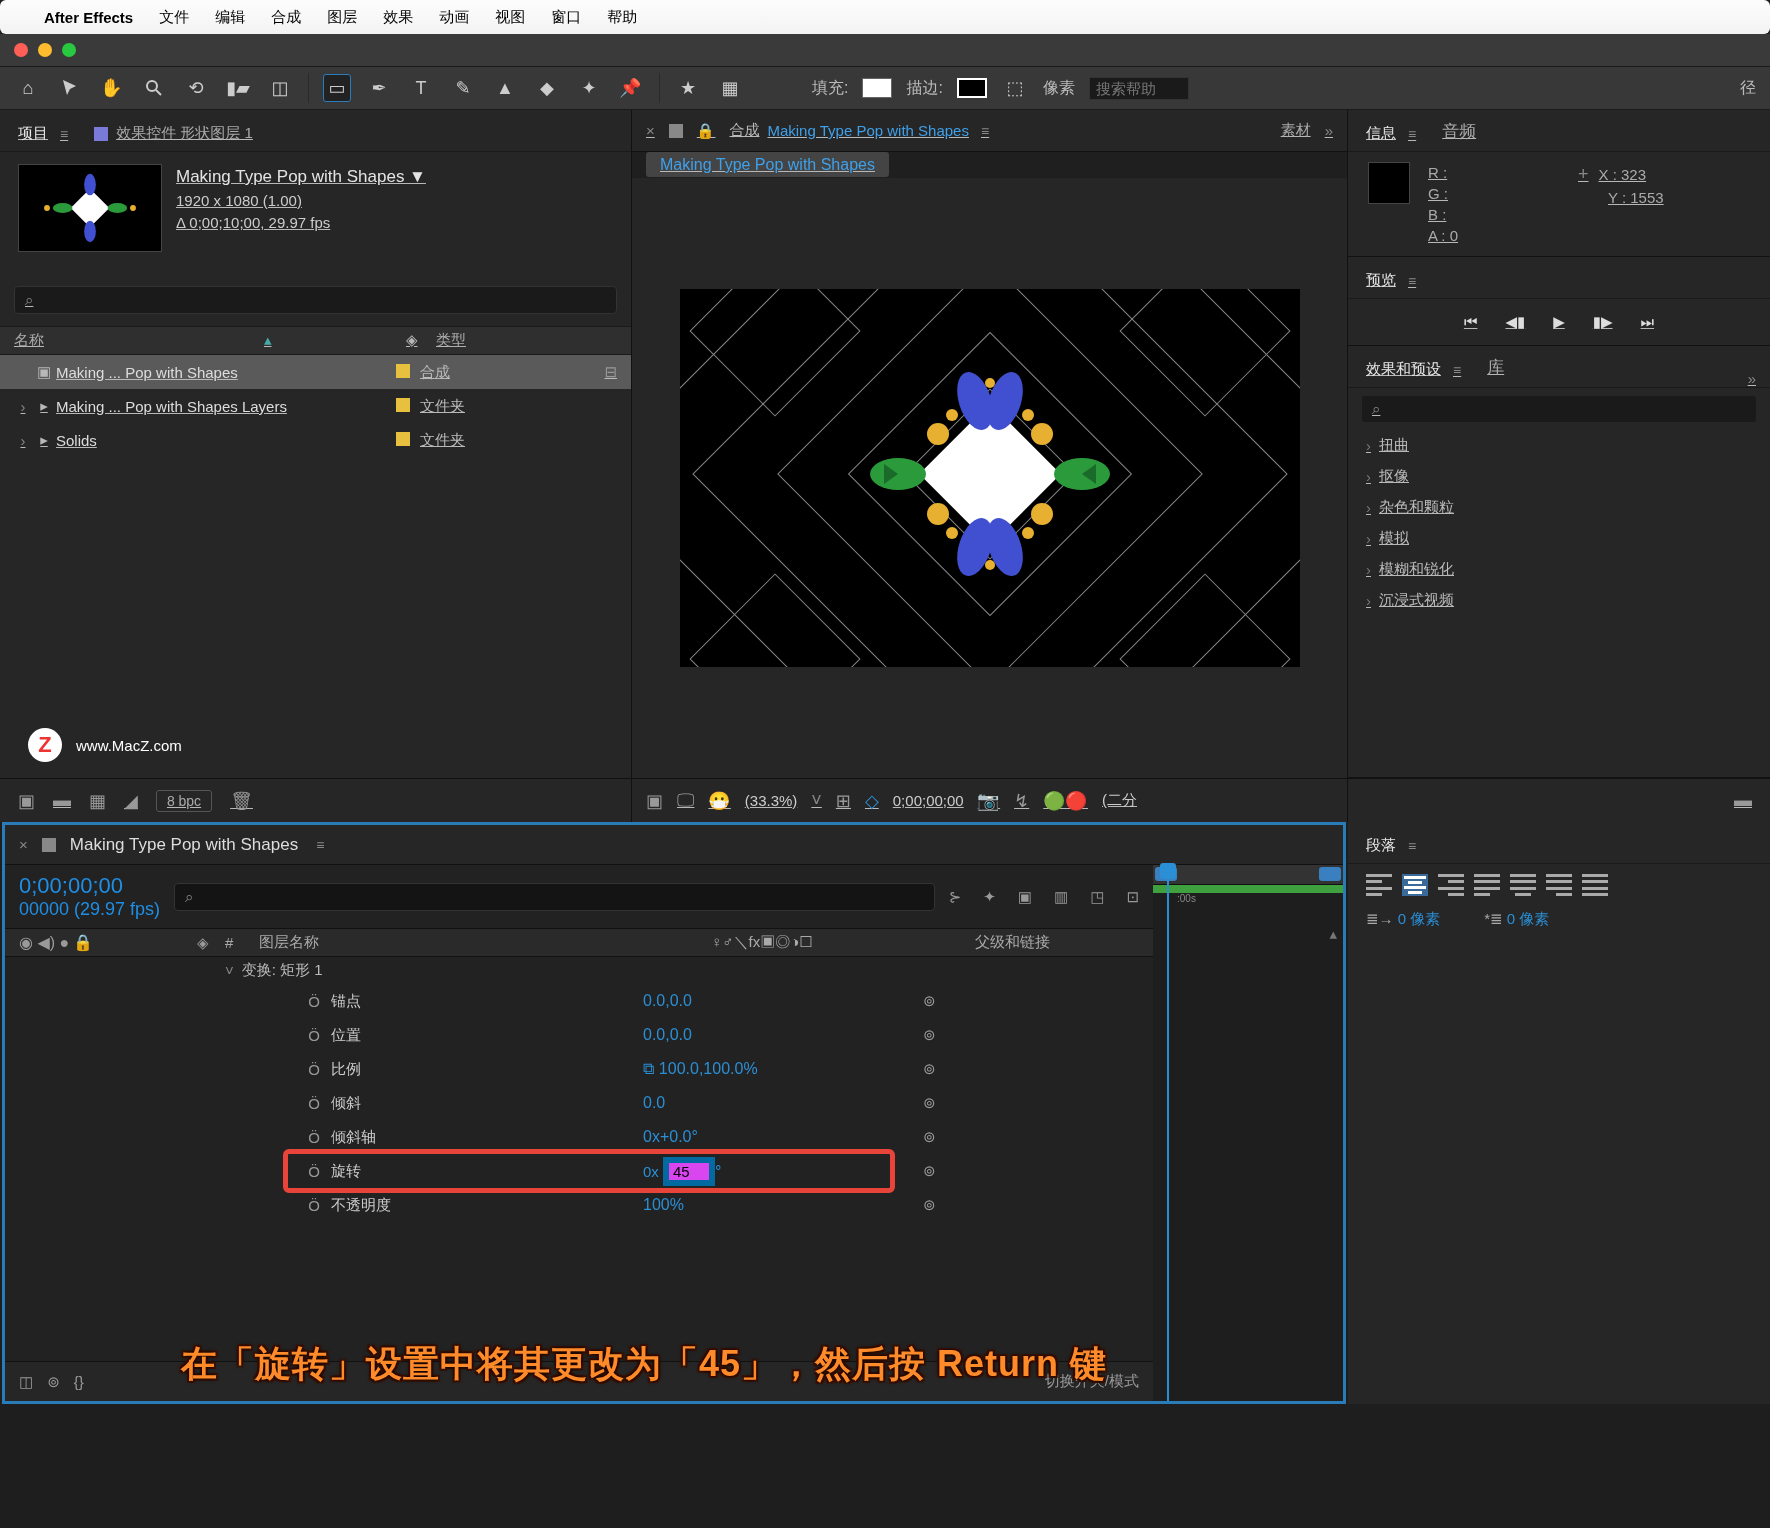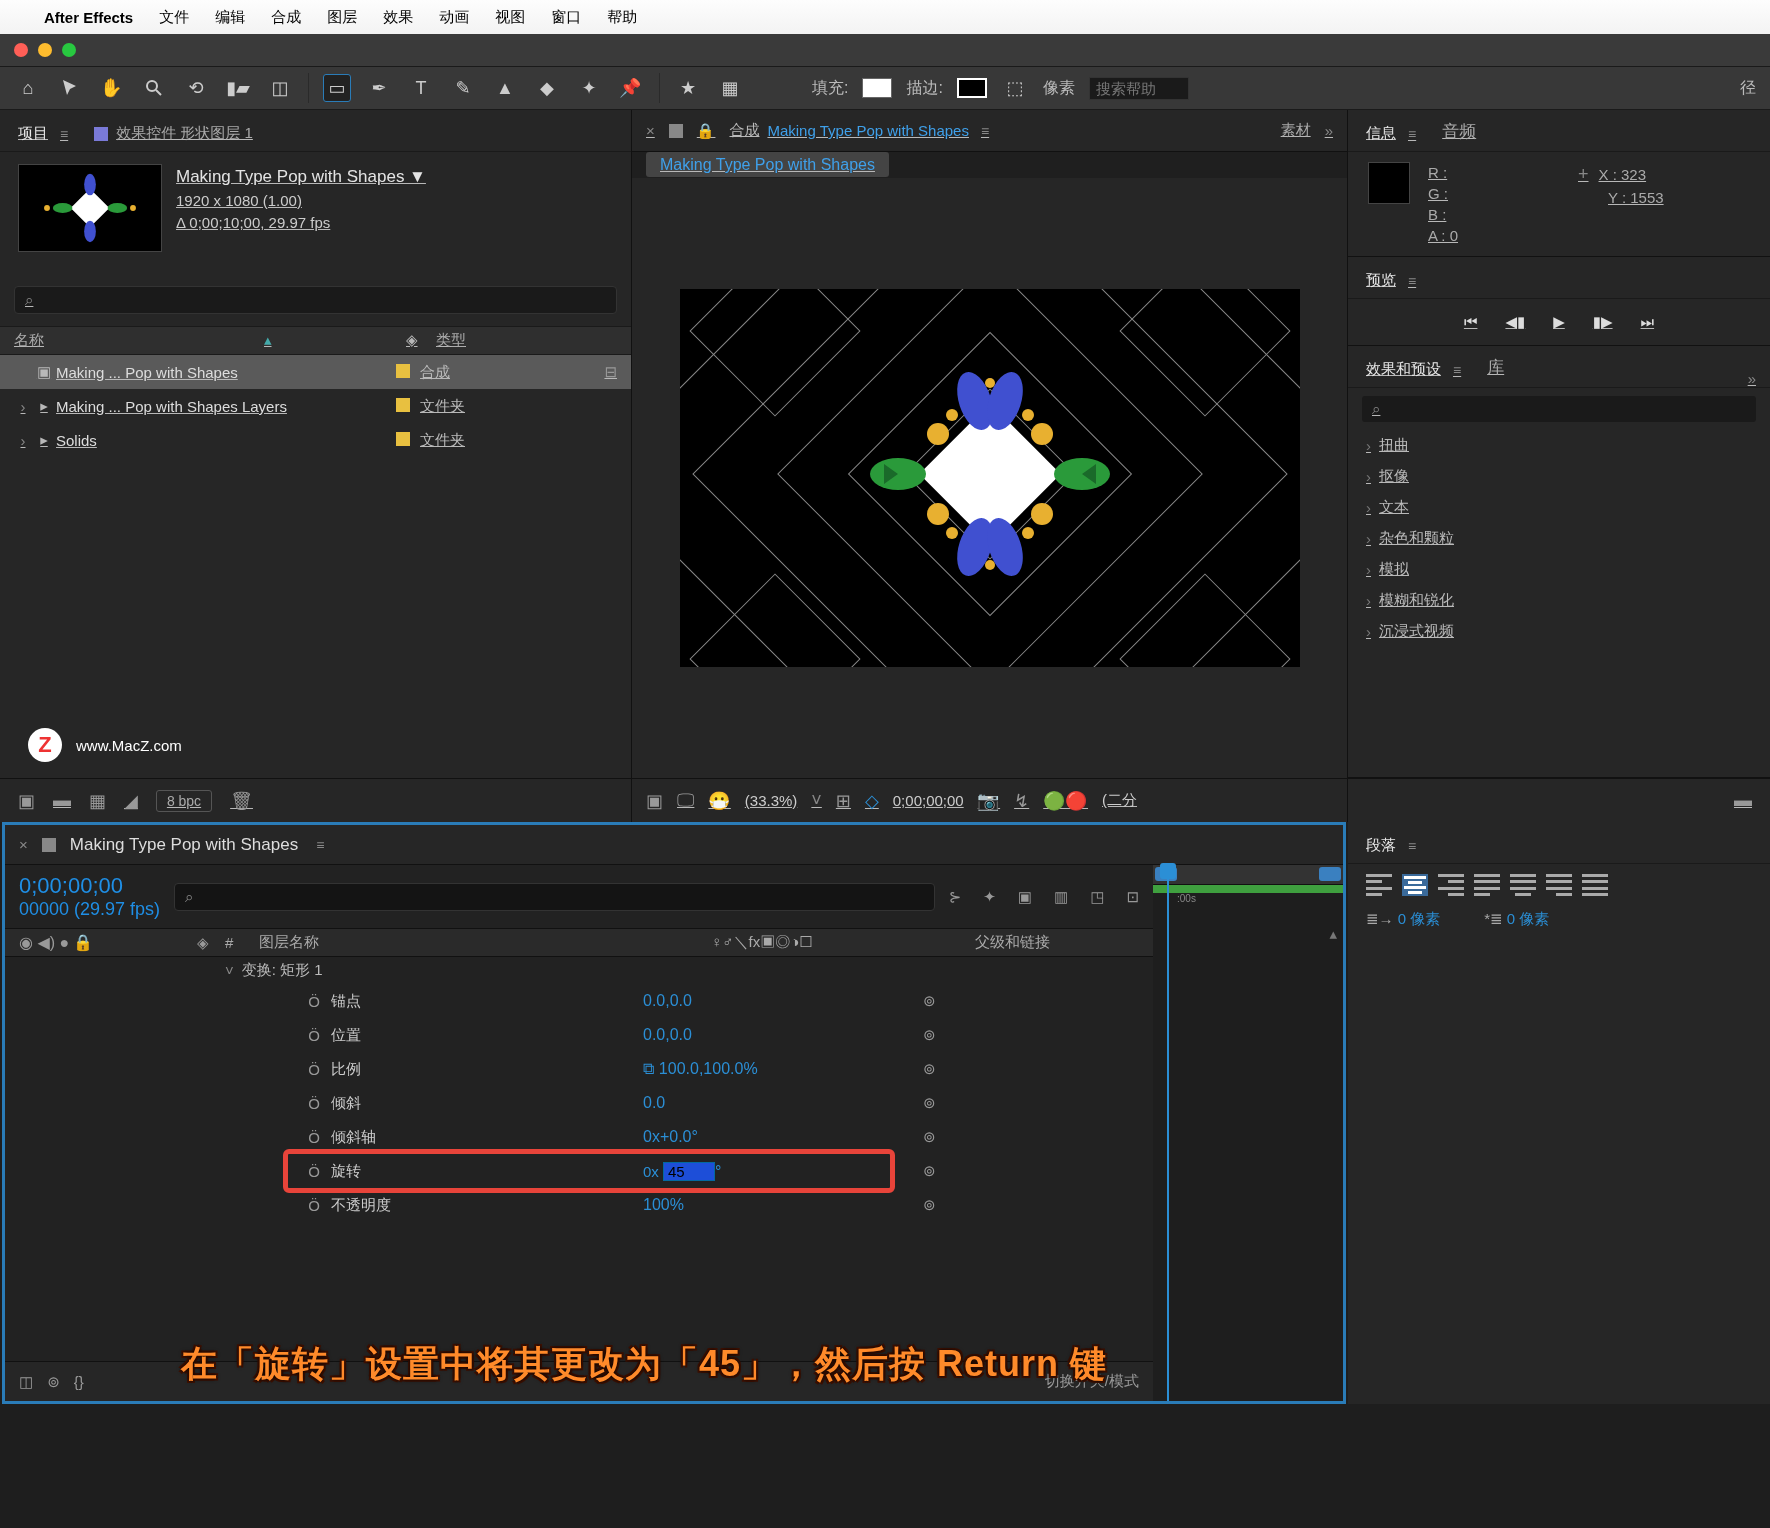--- a/index.html
+++ b/index.html
@@ -1,17 +1,17 @@
 <!DOCTYPE html>
 <html><head>
 <meta charset="utf-8">
 <style>
 * { margin:0; padding:0; box-sizing:border-box; font-family:-apple-system,"Helvetica Neue",Arial,sans-serif; font-size:15px; }
 body { background:#1e1e1e; color:#b8b8b8; width:1770px; height:1528px; overflow:hidden; }
-.menubar { height:34px; background:linear-gradient(#fdfdfd,#f3f3f3); display:flex; align-items:center; gap:26px; padding:0 18px; color:#000; font-size:20px; }
+.menubar { height:34px; background:linear-gradient(#fdfdfd,#f3f3f3); display:flex; align-items:center; gap:26px; padding:0 18px; color:#000; font-size:20px;border-radius:6px; }
 .menubar .app { font-weight:700; }
 .apple { font-size:22px; }
 .titlebar { height:32px; background:#3a3a3a; display:flex; align-items:center; position:relative; }
 .tlights { display:flex; gap:10px; margin-left:14px; }
 .dot { width:14px; height:14px; border-radius:50%; }
 .dot.r{background:#ff5f57}.dot.y{background:#febc2e}.dot.g{background:#28c840}
 .ttitle { position:absolute; left:50%; transform:translateX(-50%); color:#ccc; font-size:17px; }
 .toolbar { height:44px; background:#383838; border-top:1px solid #1a1a1a; border-bottom:1px solid #1a1a1a; display:flex; align-items:center; gap:14px; padding:0 14px; }
 .tool { width:28px; height:28px; display:flex; align-items:center; justify-content:center; color:#ccc; font-size:18px; }
 .tool.sel { background:#222; border:1px solid #2a7cb8; border-radius:3px; }
@@ -87,21 +87,21 @@
 .tl-hdr-col{color:#aaa}
 .tl-rows{flex:1;overflow:hidden}
 .tr{display:flex;align-items:center;height:34px;padding:0 14px}
 .tr .indent{width:278px}
 .tr .stop{color:#999;width:34px;text-align:center;font-size:15px}
 .tr .pname{width:312px;color:#ccc}
 .tr .pval{width:280px;color:#2b8fd6;font-size:16px}
 .tr .link{color:#999}
 .tr.highlight{position:relative}
 .hl-box{position:absolute;left:278px;width:612px;height:44px;border:5px solid #e8443a;border-radius:6px;pointer-events:none}
-.rot-input{background:#1d4ed8;border:1px solid #0369a1;width:52px;padding:0 4px;color:#000;font-size:15px}
+.rot-input{background:#d946ef;border:6px solid #0369a1;width:52px;padding:0 4px;color:#000;font-size:15px}
 .grp-hdr{color:#bbb;display:flex;align-items:center;gap:8px;padding:4px 14px 4px 220px}
 .tl-btm{height:40px;background:#262626;border-top:1px solid #111;display:flex;align-items:center;padding:0 14px;color:#999;gap:14px}
 .tl-track-area{width:190px;background:#1e1e1e;position:relative}
 .track-bar{position:absolute;left:0;right:0;height:8px;background:#3fa03f;top:20px}
 .playhead{position:absolute;left:14px;top:0;width:2px;height:100%;background:#2b8fd6}
 .playhead::before{content:"";position:absolute;top:-2px;left:-7px;width:16px;height:16px;background:#2b8fd6;border-radius:3px}
 .tick{position:absolute;top:40px;width:2px;height:14px;background:#2b8fd6}
 .ruler{position:absolute;top:0;left:0;right:0;height:20px;background:#333;border-bottom:1px solid #111}
 .ruler-handle{position:absolute;top:2px;width:22px;height:14px;background:#3a80c0;border-radius:3px}
 .overlay-text{position:absolute;left:176px;bottom:12px;font-size:36px;font-weight:800;color:#ff8a2a;text-shadow:0 0 4px #000,2px 2px 0 #401000,-2px -2px 0 #401000,2px -2px 0 #401000,-2px 2px 0 #401000;letter-spacing:1px}
@@ -378,21 +378,20 @@
             <span class="menuicon">≡</span>
           </span>
         <span class="ptab">库</span>
         <span style="flex:1"></span>
         <span class="chev">»</span>
       </div>
       <div class="eff-search"><span>⌕</span></div>
       <div class="eff-list">
         <div class="eff-row">扭曲</div>
         <div class="eff-row">抠像</div>
-        <div class="eff-row">文本</div>
         <div class="eff-row">杂色和颗粒</div>
         <div class="eff-row">模拟</div>
         <div class="eff-row">模糊和锐化</div>
         <div class="eff-row">沉浸式视频</div>
       </div>
     </div>
     <div class="btm-tool" style="justify-content:flex-end">
       <span class="ic">▬</span>
     </div>
   </div>

